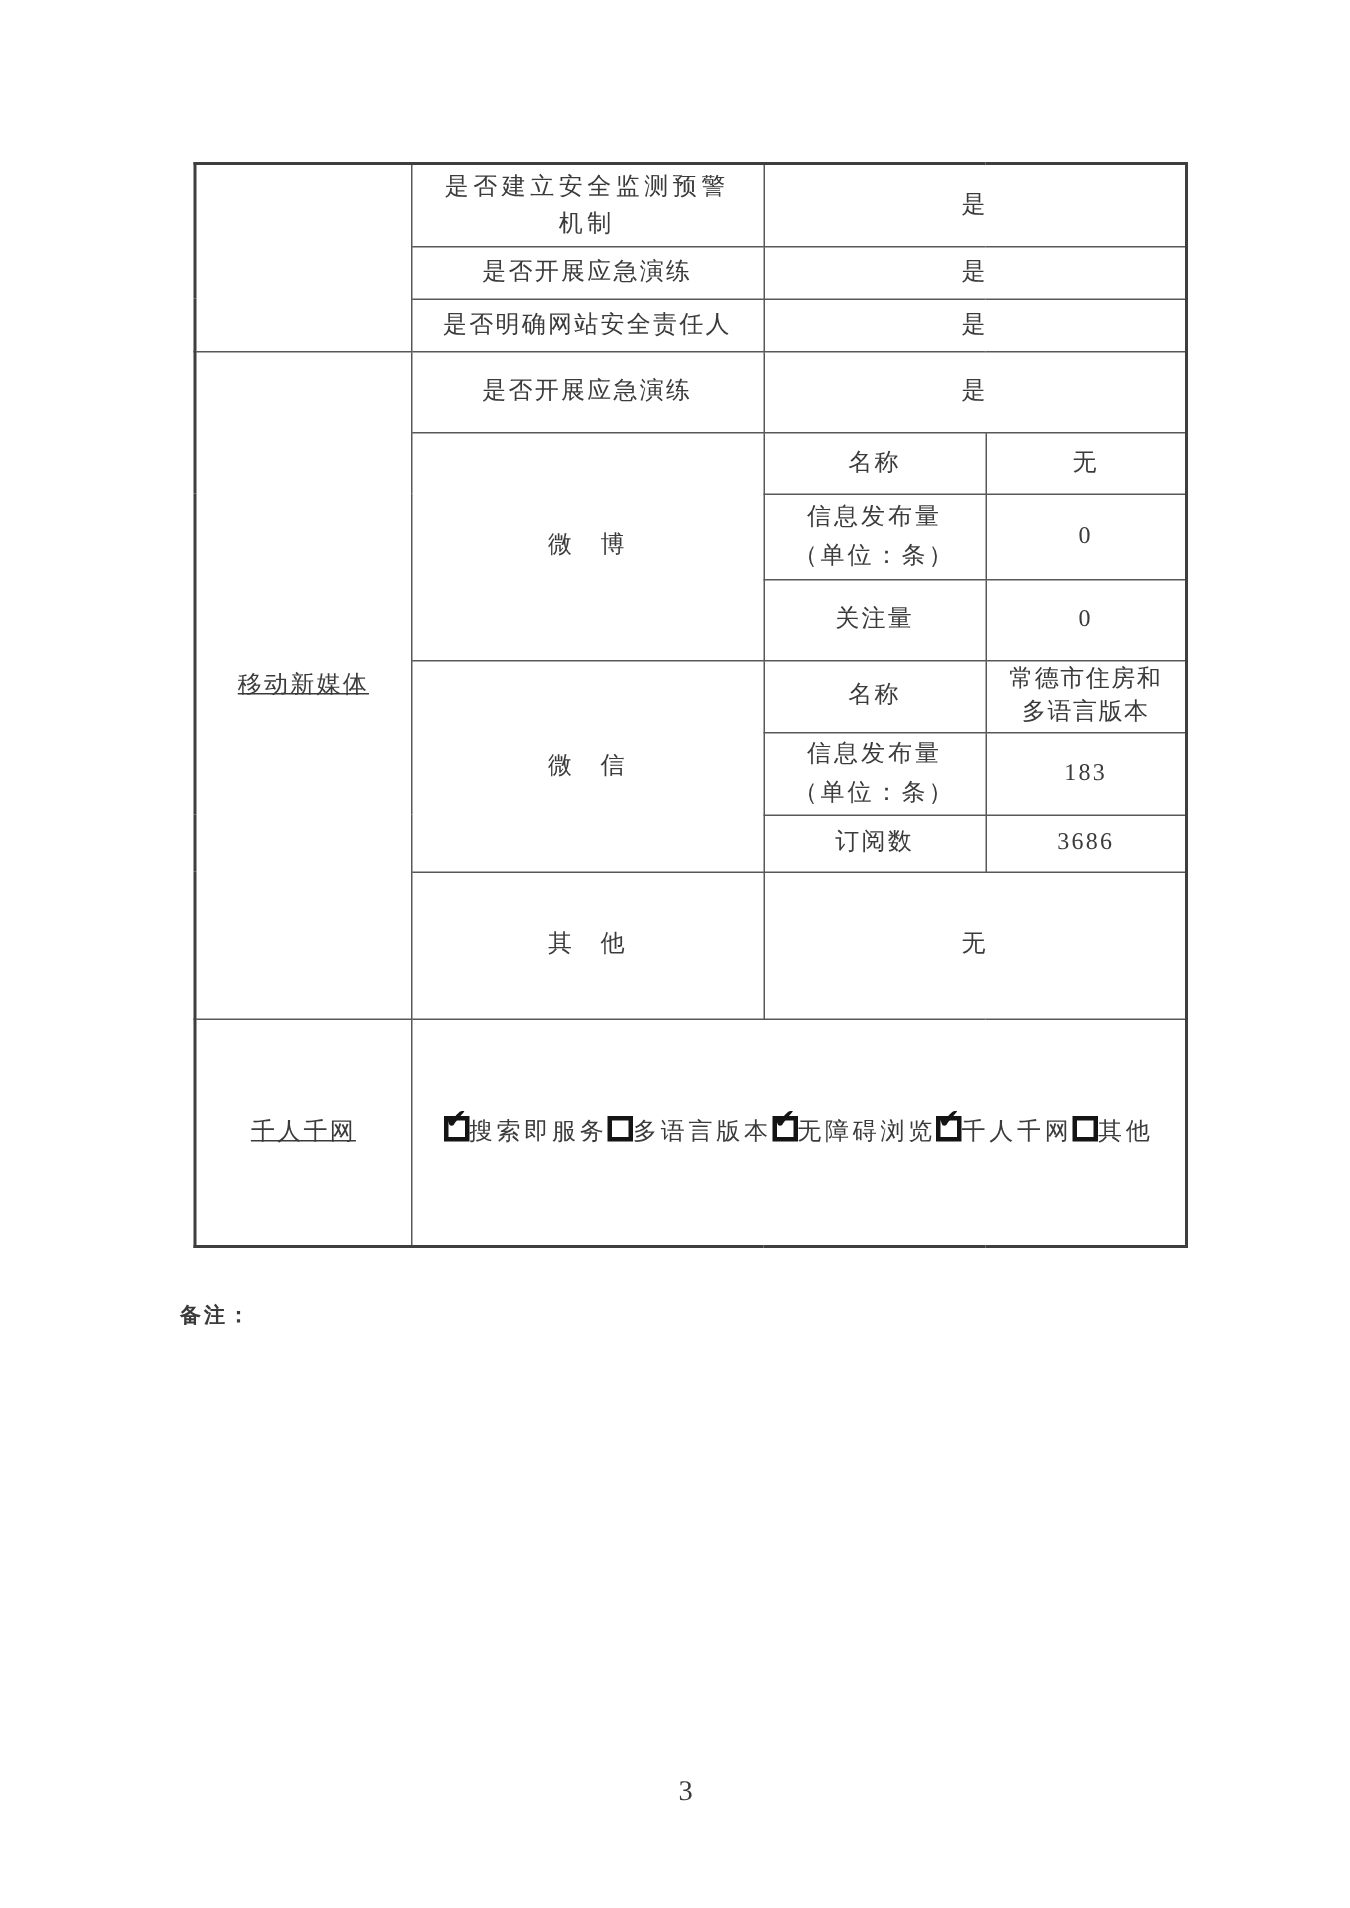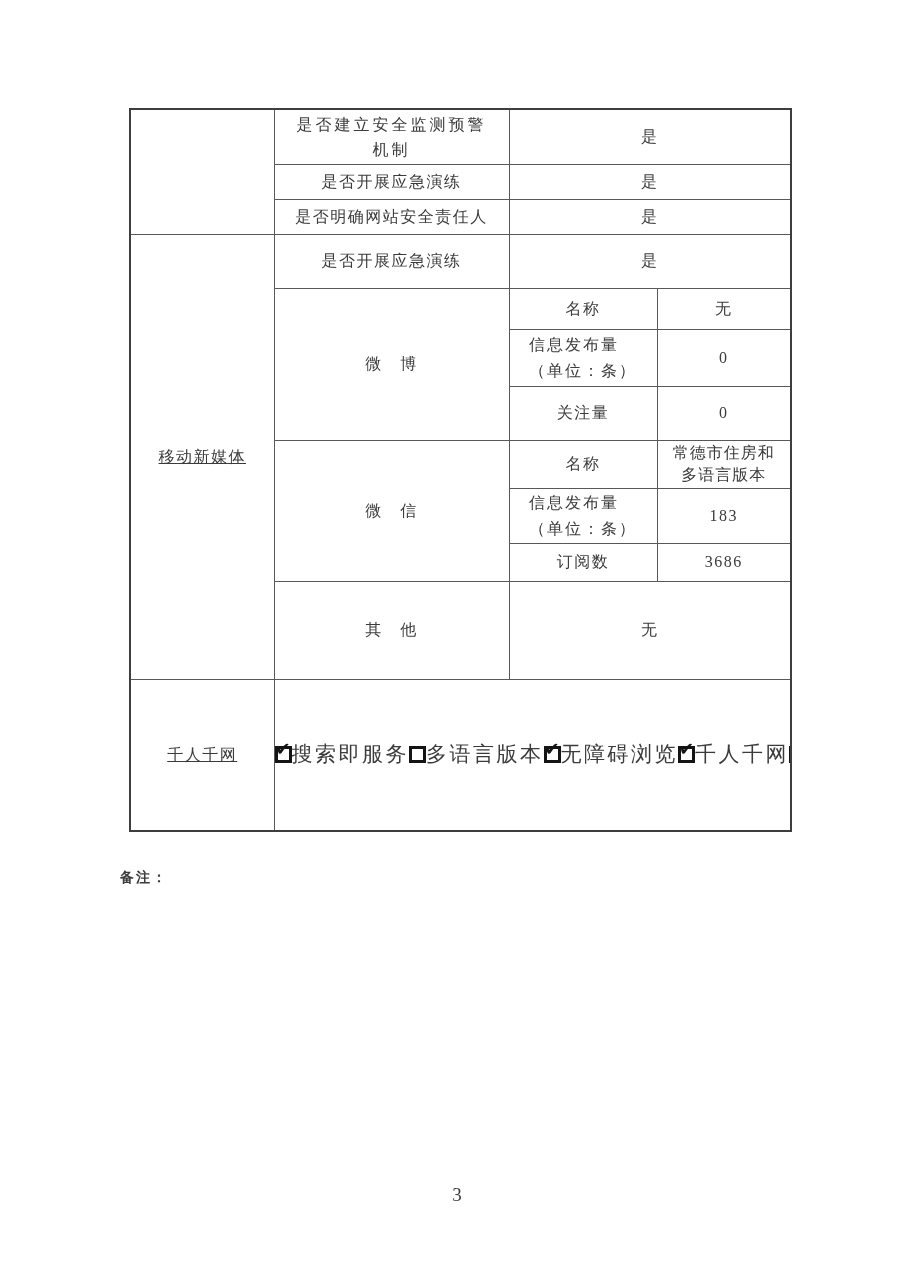--- a/index.html
+++ b/index.html
@@ -23,39 +23,39 @@
     overflow:hidden;
   }
   tr.r1{height:55px;} tr.r2{height:35px;} tr.r3{height:35px;}
   tr.r4{height:54px;} tr.r5{height:41px;} tr.r6{height:57px;}
   tr.r7{height:54px;} tr.r8{height:48px;} tr.r9{height:55px;}
   tr.r10{height:38px;} tr.r11{height:98px;} tr.r12{height:152px;}
   td.cat{letter-spacing:4px;padding-left:4px;text-decoration:underline;}
   td.pair{letter-spacing:14px;padding-left:14px;}   
   .twoline div{line-height:25px;letter-spacing:3px;}
   .stack{display:inline-block;text-align:left;}
-  .stack div{line-height:26px;letter-spacing:2px;}
+  .stack div{line-height:26px;letter-spacing:2px;text-align:center;}
   td.name2 div{line-height:22px;letter-spacing:1px;}
 
   td.innov{
     text-align:center;vertical-align:middle;
     padding:0 0 20px 10px;letter-spacing:0;white-space:nowrap;
   }
   .cbx{
     display:inline-block;width:11px;height:11px;
     border:3px solid #141414;position:relative;
     vertical-align:-2px;background:#fff;
   }
   .cbx .mark{
     position:absolute;left:-2px;top:-9px;
     font-size:18px;font-weight:bold;color:#141414;
     letter-spacing:0;line-height:18px;
     font-family:"DejaVu Sans",sans-serif;
   }
-  .cbx-label{letter-spacing:2.5px;font-size:21px;}
+  .cbx-label{letter-spacing:2.5px;font-size:16px;}
 
   .note{
     position:absolute;left:120px;top:866px;
     font-size:14px;font-weight:bold;letter-spacing:2px;line-height:24px;
   }
   .pageno{
     position:absolute;left:0;top:1184px;width:900px;
     text-align:center;font-size:19px;letter-spacing:0;
     text-indent:14px;
   }

